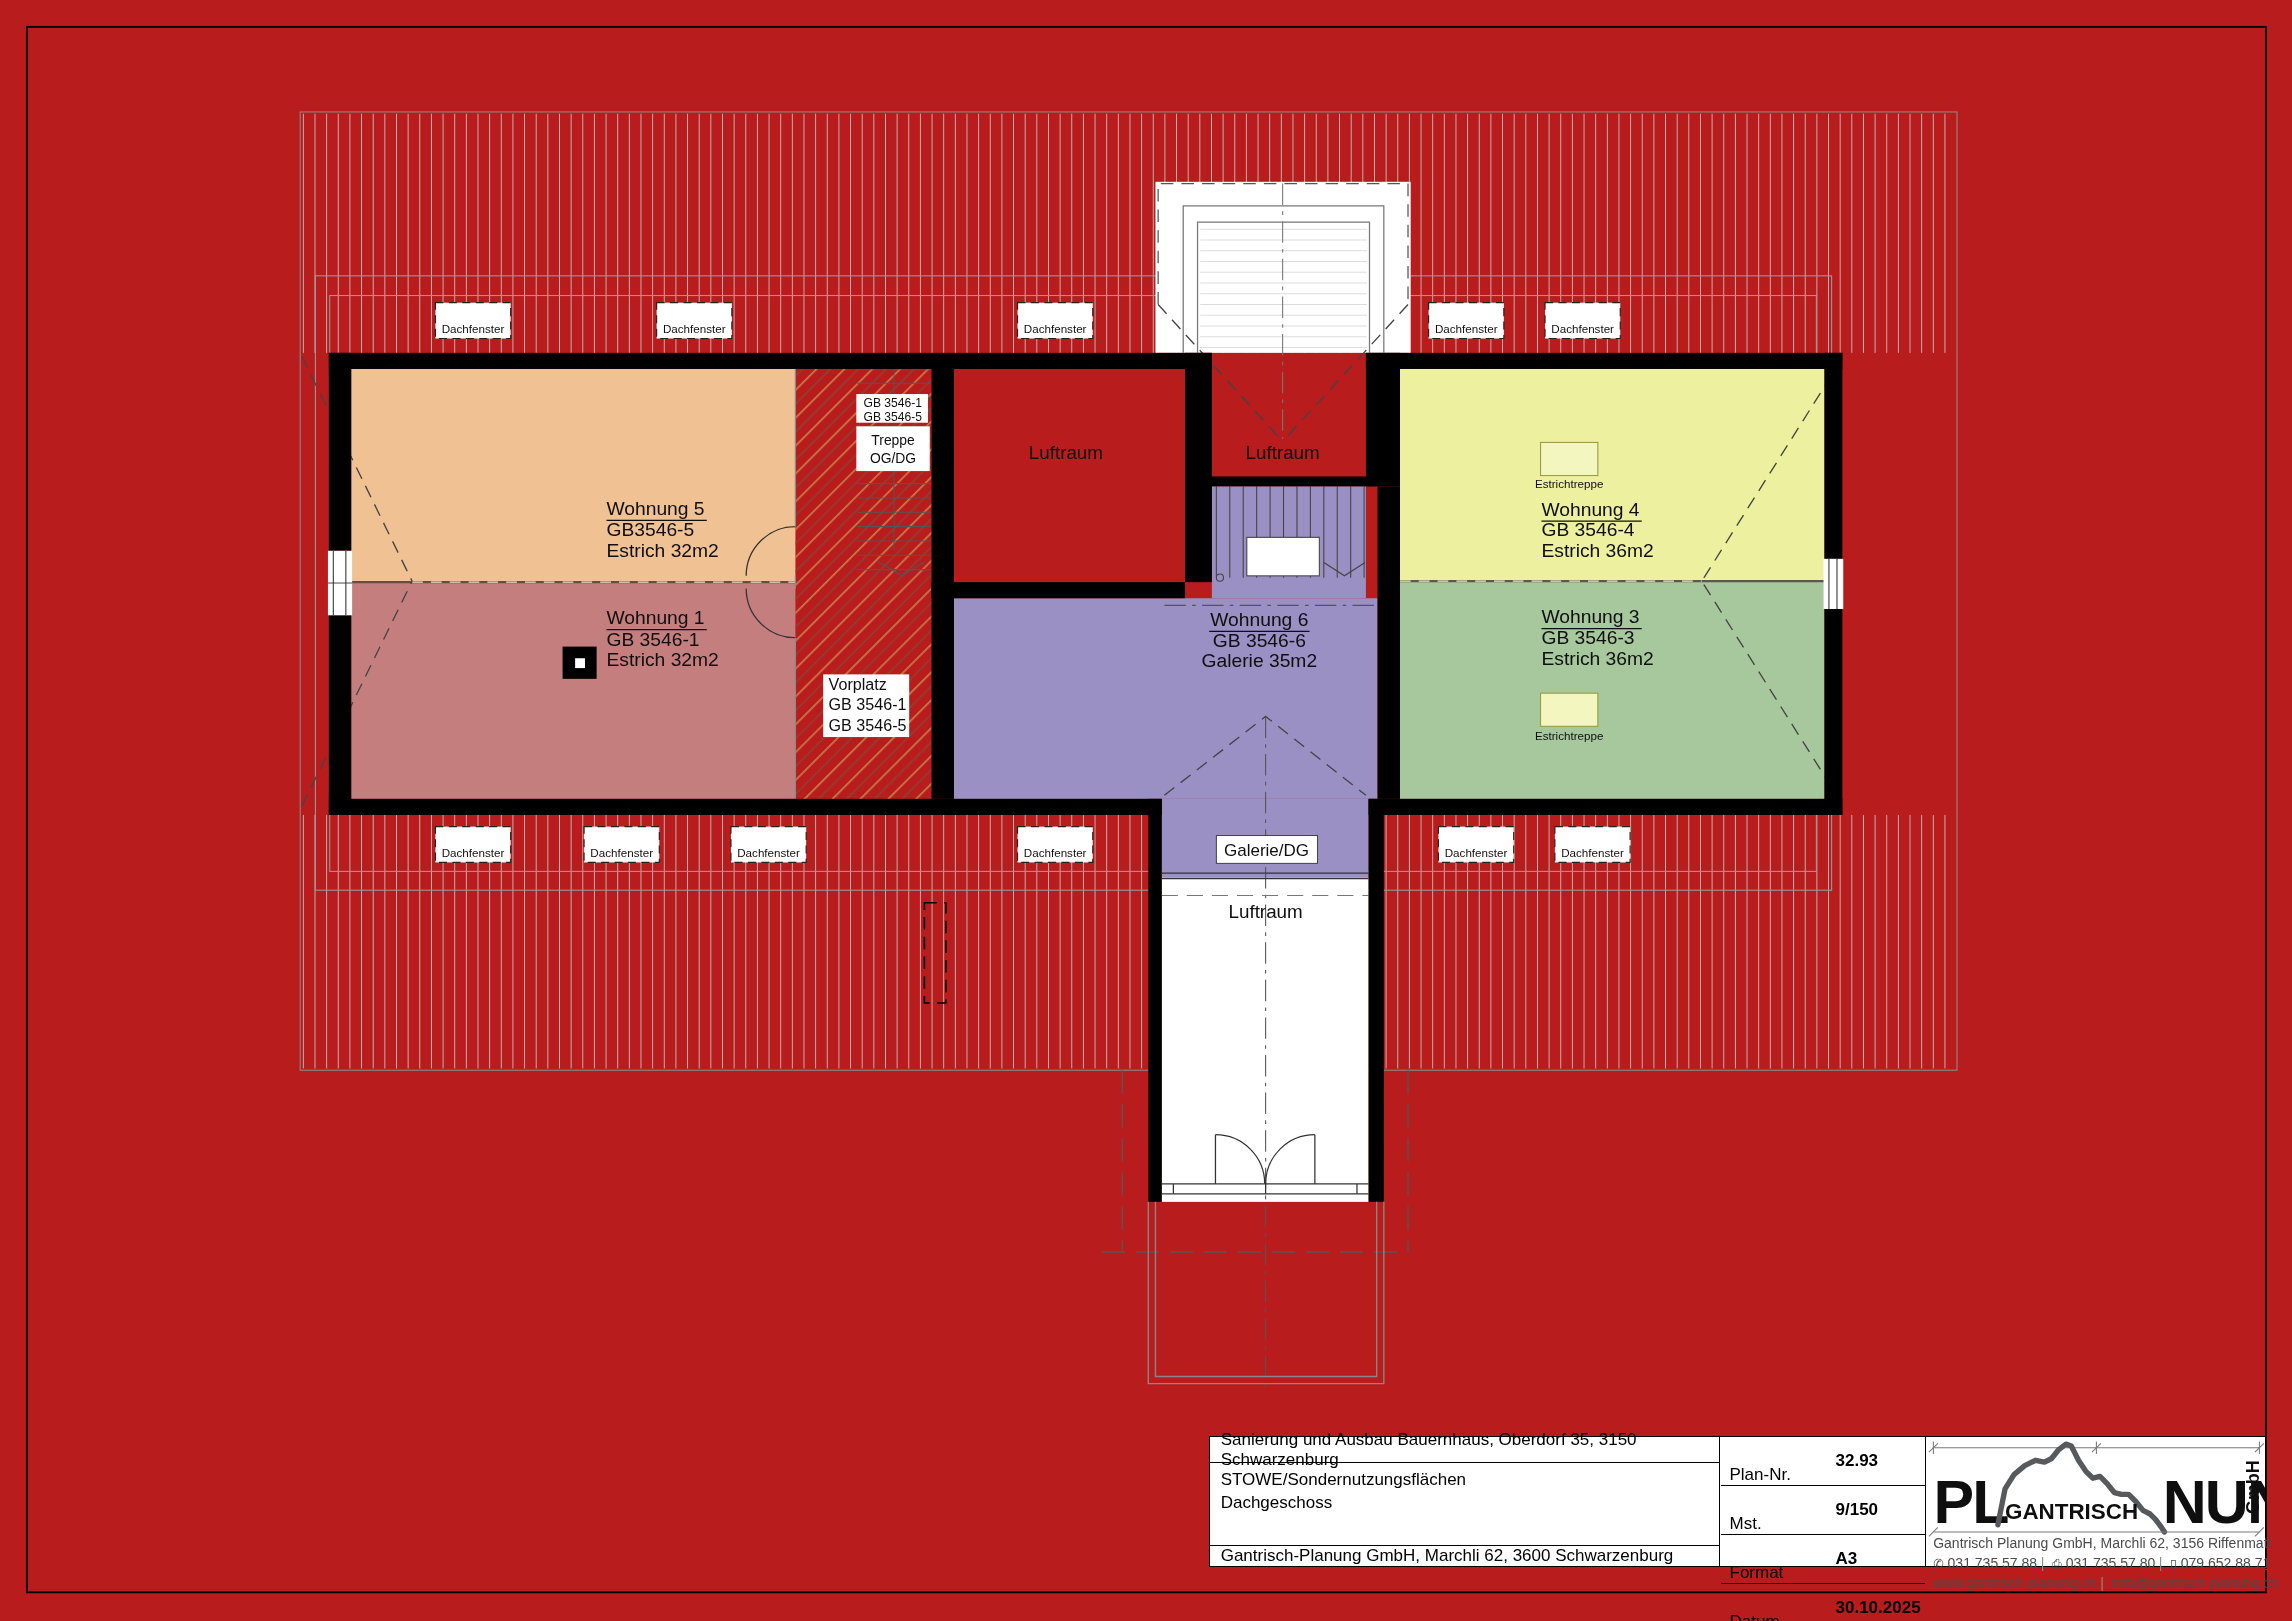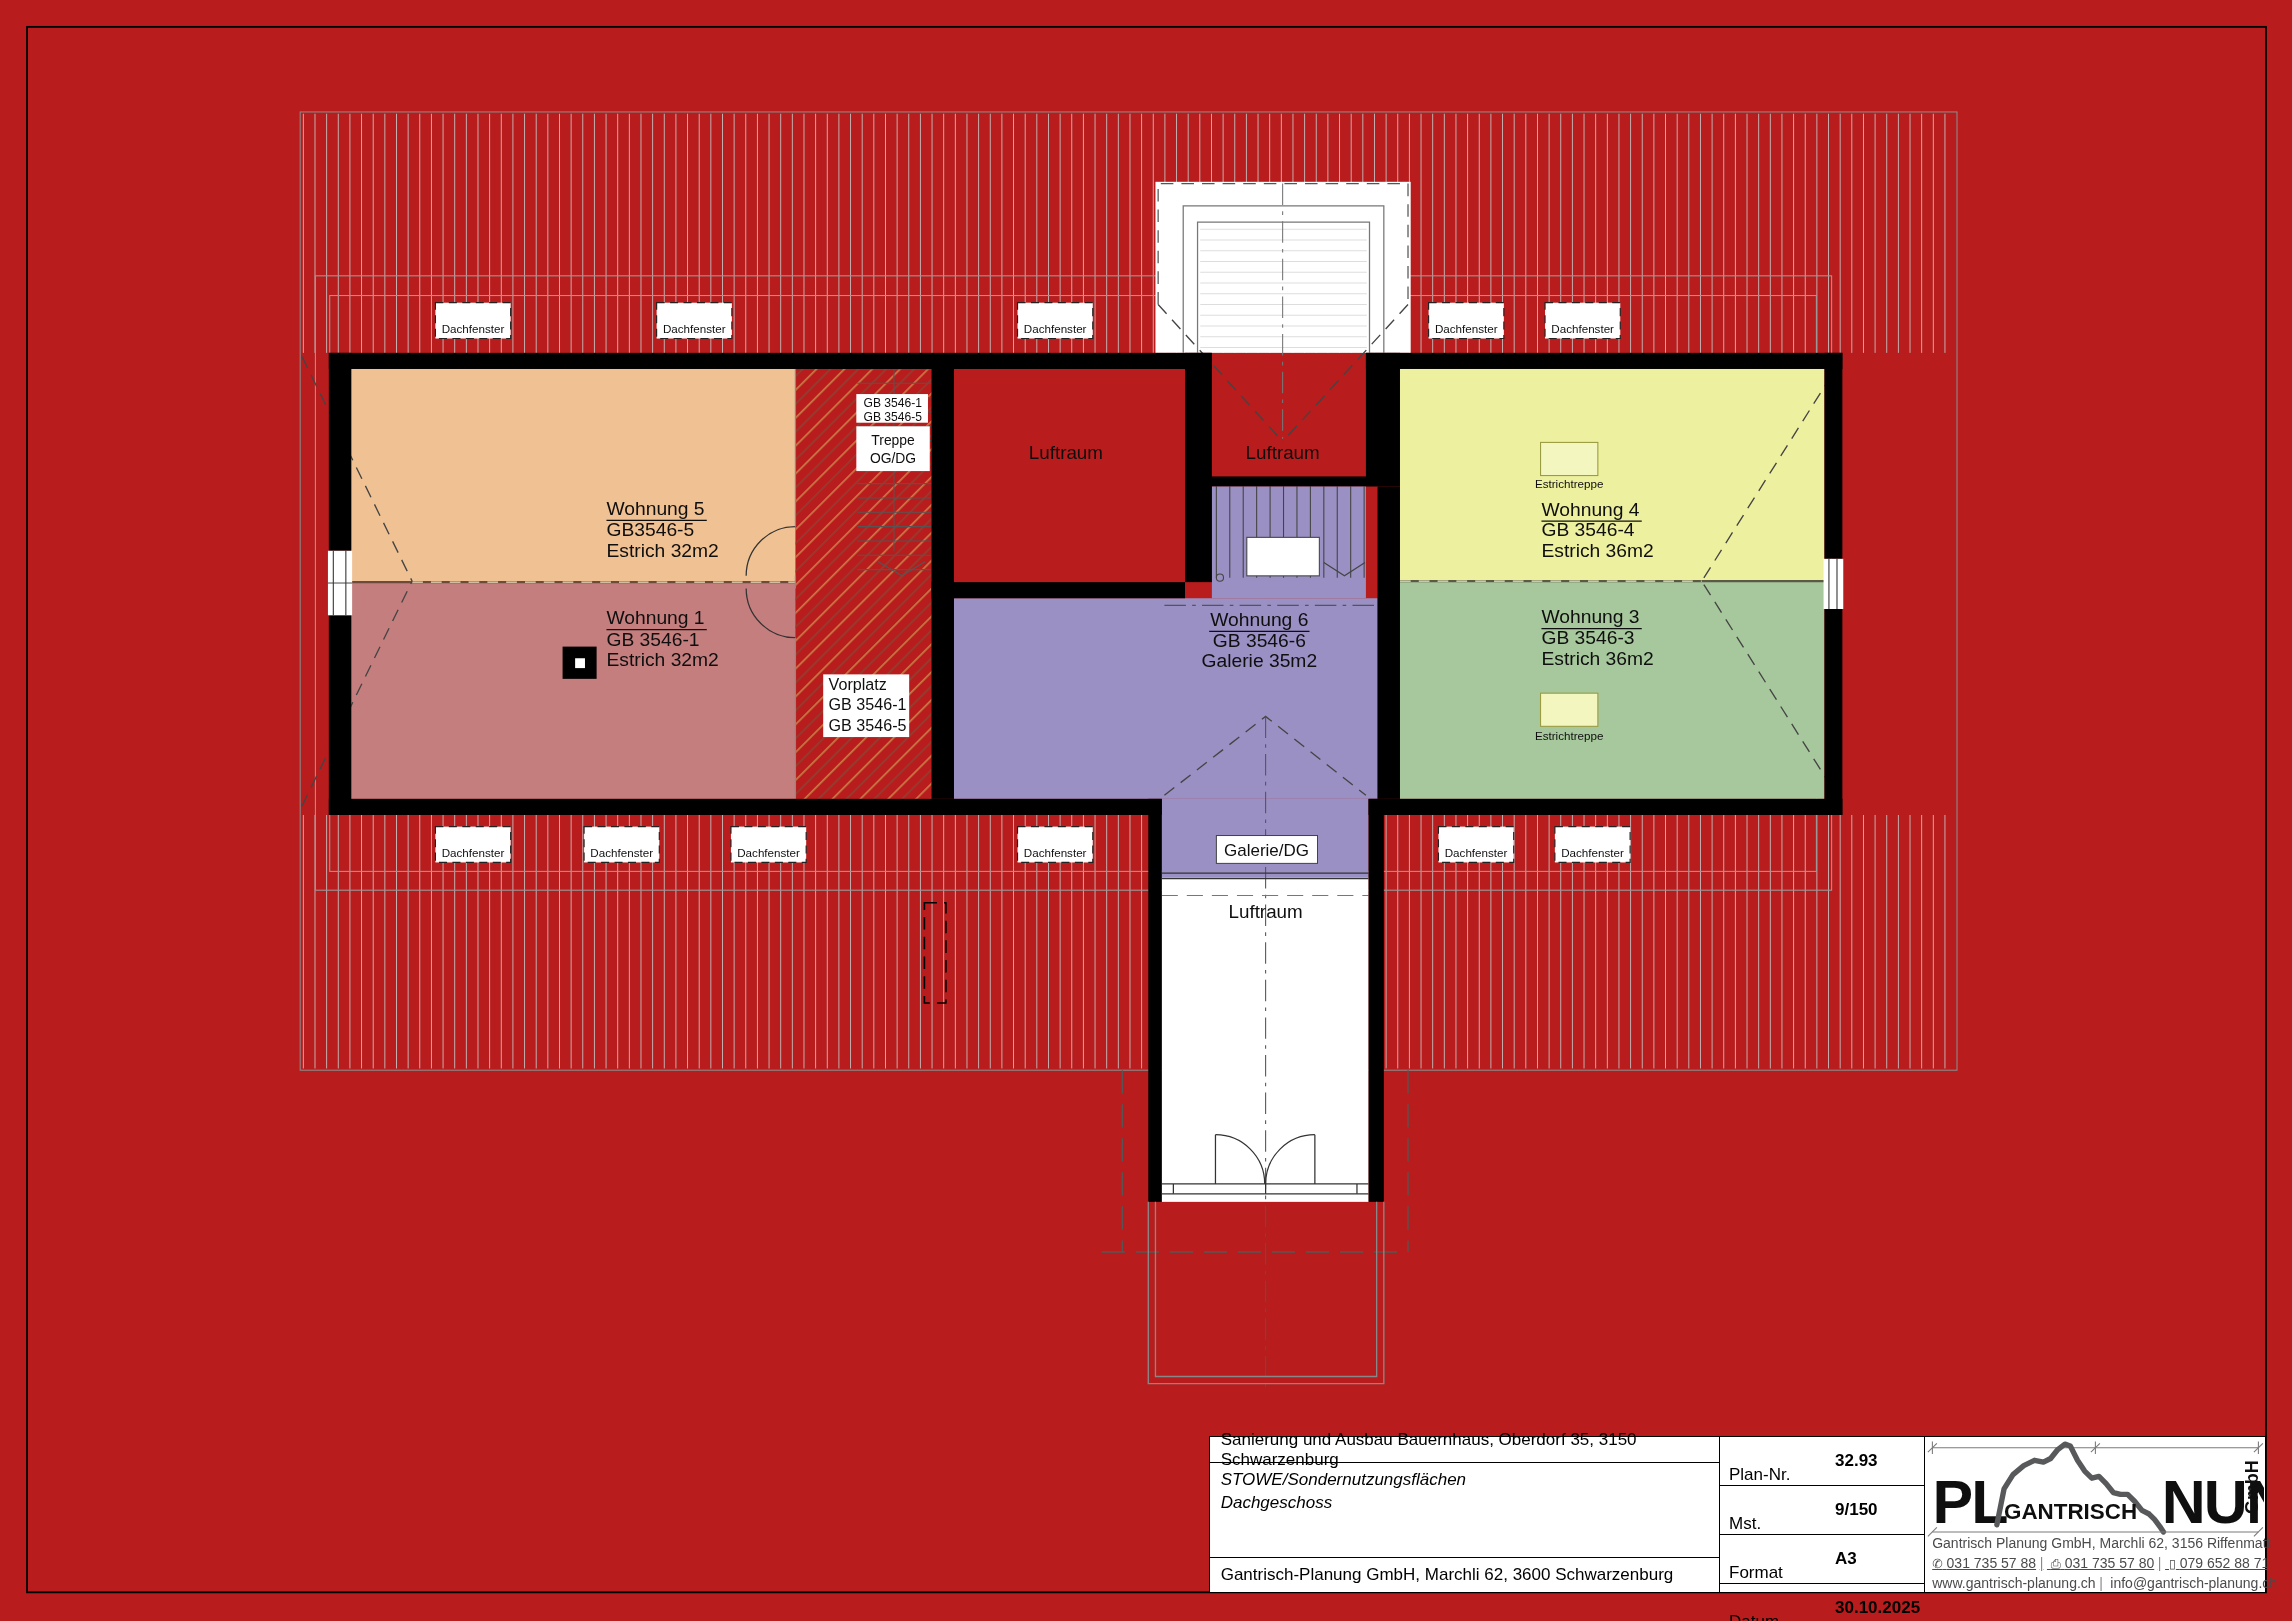--- a/index.html
+++ b/index.html
@@ -1,23 +1,23 @@
 <!DOCTYPE html>
 <html style="font-size:14.3px"><head>
 <meta charset="utf-8">
 <style>
   html,body{margin:0;padding:0;background:#fff;}
   .page{position:relative;width:2293px;height:1621px;background:#b91c1c;font-family:"Liberation Sans",sans-serif;overflow:hidden;}
   svg{position:absolute;left:0;top:0;}
   svg text{font-family:"Liberation Sans",sans-serif;fill:#0f0f0f;}
   
-  .tb{position:absolute;left:1209px;top:1436px;width:1057px;height:157px;border:1.8px solid #000;box-sizing:border-box;display:flex;background:#fff;font-size:17px;color:#000;}
+  .tb{position:absolute;left:1209px;top:1436px;width:1057px;height:131px;border:1.8px solid #000;box-sizing:border-box;display:flex;background:#fff;font-size:17px;color:#000;justify-content:space-between;}
   .tb-left{width:510px;border-right:1.8px solid #000;box-sizing:border-box;display:flex;flex-direction:column;}
   .tb-row1{height:26px;border-bottom:1.8px solid #000;box-sizing:border-box;display:flex;align-items:center;padding-left:10.7px;}
-  .tb-row2{height:95px;border-bottom:1.8px solid #000;box-sizing:border-box;padding:5.4px 0 0 10.7px;line-height:23px;font-style:italic;}
+  .tb-row2{height:95px;border-bottom:1.8px solid #000;box-sizing:border-box;padding:5.4px 0 0 10.7px;line-height:23px;}
   .tb-row3{flex:1;display:flex;align-items:center;padding-left:10.7px;}
   .tb-mid{width:205px;border-right:1.8px solid #000;box-sizing:border-box;display:flex;flex-direction:column;}
   .tb-field{position:relative;border-bottom:1.8px solid #000;box-sizing:border-box;flex:1;display:flex;align-items:center;}
   .tb-field:last-child{border-bottom:none;}
   .tb-field .lbl{padding-left:9px;margin-top:28px;}
   .tb-field .val{position:absolute;left:115px;font-weight:bold;}
   .tb-right{position:relative;width:339px;}
   .tb-logo{position:absolute;left:0;top:0;}
   .addr{position:absolute;left:7.2px;right:3.6px;color:#4b4b4d;font-size:14px;white-space:nowrap;}
   .addr1{top:98px;}

